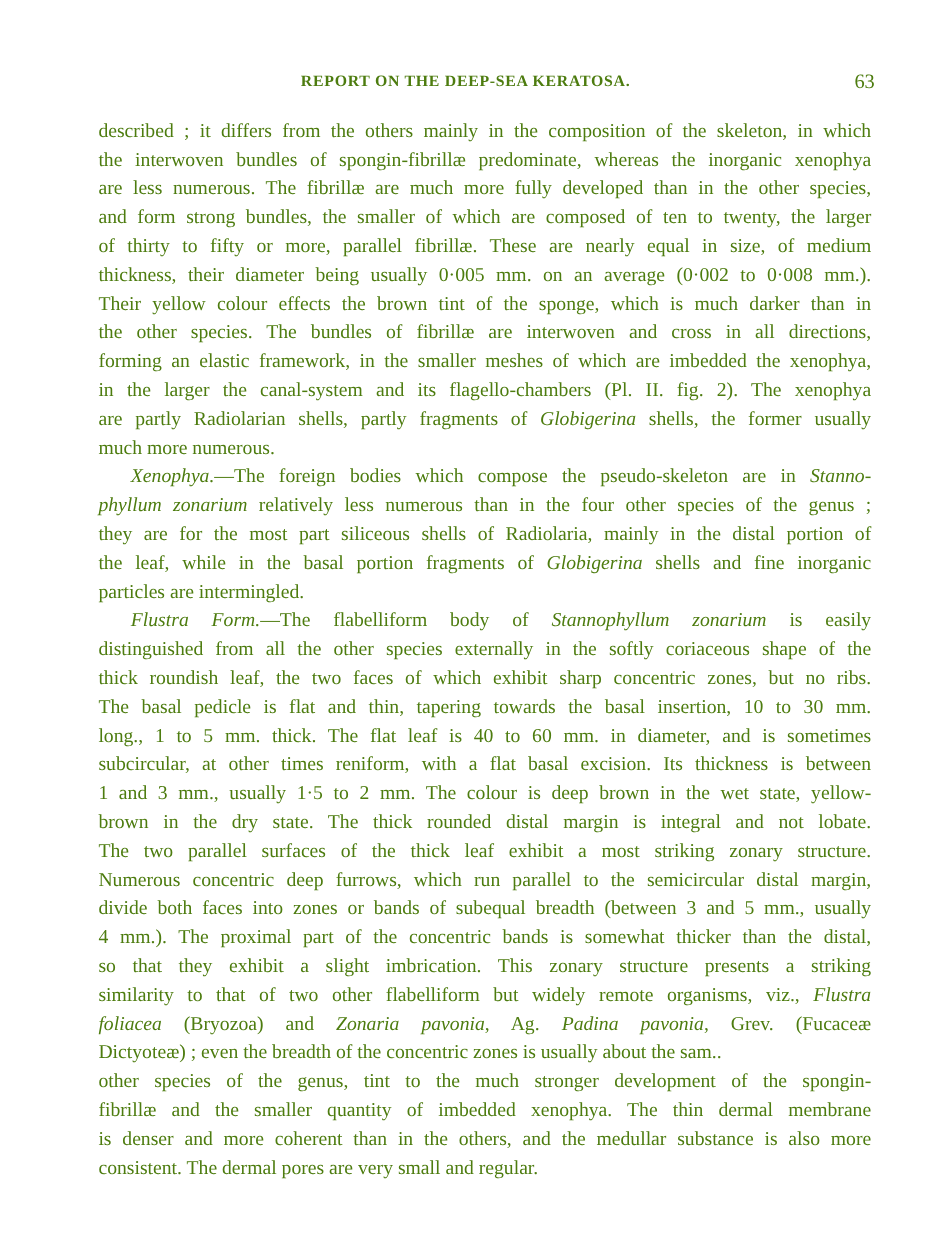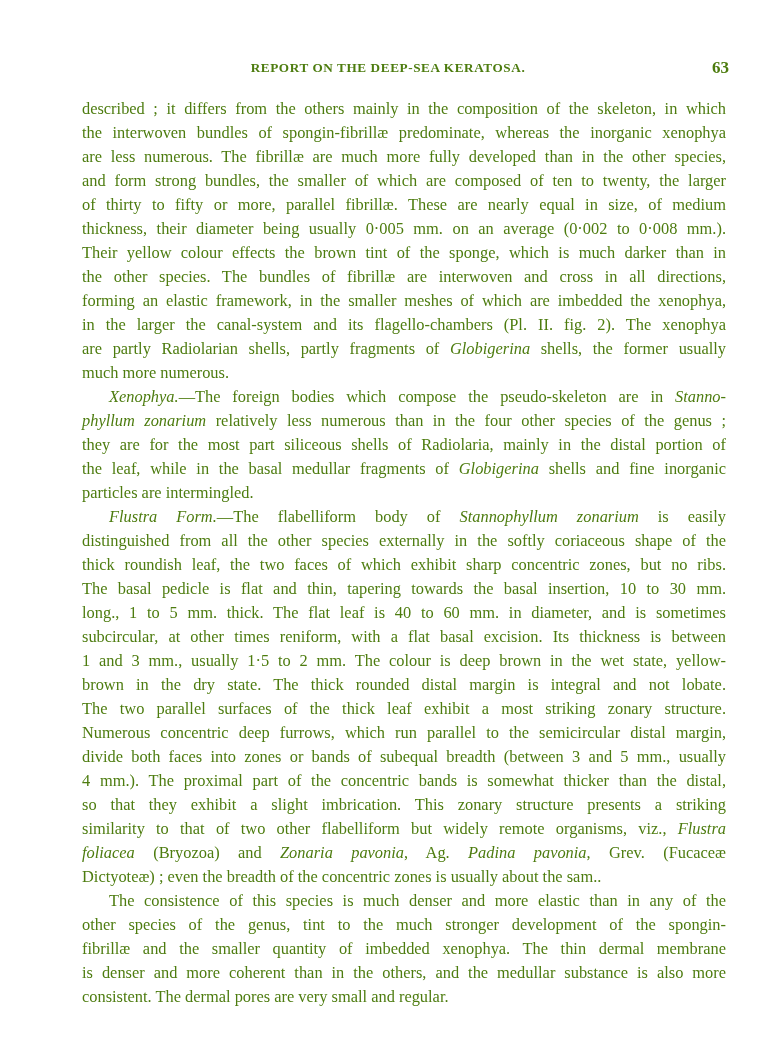--- a/index.html
+++ b/index.html
@@ -13,21 +13,21 @@
     .running-head {
       position: absolute; top: 44px; left: 50px; width: 676px; height: 24px;
     }
     .running-title {
       position: absolute; left: 0; right: 0; text-align: center;
       font-size: 13.2px; letter-spacing: 0.6px; font-weight: bold;
       top: 2px;
     }
     .page-number {
       position: absolute; right: -3px; top: 0px;
-      font-size: 17px; font-weight: bold;
+      font-size: 17px; font-weight: normal;
     }
     .body-text {
       position: absolute; top: 83px; left: 50px; width: 676px;
       font-size: 16.4px; line-height: 24px;
       text-align: justify;
     }
     .line {
       display: block; white-space: nowrap; text-align: justify;
       text-align-last: justify; height: 24px; margin-left: 32px;
     }
@@ -56,21 +56,21 @@
         <span class="line"><span>the other species.  The bundles of fibrillæ are interwoven and cross in all directions,</span></span>
         <span class="line"><span>forming an elastic framework, in the smaller meshes of which are imbedded the xenophya,</span></span>
         <span class="line"><span>in the larger the canal-system and its flagello-chambers (Pl. II. fig. 2).  The xenophya</span></span>
         <span class="line"><span>are partly Radiolarian shells, partly fragments of </span><i>Globigerina</i><span> shells, the former usually</span></span>
         <span class="line last"><span>much more numerous.</span></span>
       </div>
       <div>
         <span class="line indent"><i>Xenophya.</i><span>—The foreign bodies which compose the pseudo-skeleton are in </span><i>Stanno-</i></span>
         <span class="line"><i>phyllum zonarium</i><span> relatively less numerous than in the four other species of the genus ;</span></span>
         <span class="line"><span>they are for the most part siliceous shells of Radiolaria, mainly in the distal portion of</span></span>
-        <span class="line"><span>the leaf, while in the basal medullar fragments of </span><i>Globigerina</i><span> shells and fine inorganic</span></span>
+        <span class="line"><span>the leaf, while in the basal portion fragments of </span><i>Globigerina</i><span> shells and fine inorganic</span></span>
         <span class="line last"><span>particles are intermingled.</span></span>
       </div>
       <div>
         <span class="line indent"><i>Flustra Form.</i><span>—The flabelliform body of </span><i>Stannophyllum zonarium</i><span> is easily</span></span>
         <span class="line"><span>distinguished from all the other species externally in the softly coriaceous shape of the</span></span>
         <span class="line"><span>thick roundish leaf, the two faces of which exhibit sharp concentric zones, but no ribs.</span></span>
         <span class="line"><span>The basal pedicle is flat and thin, tapering towards the basal insertion, 10 to 30 mm.</span></span>
         <span class="line"><span>long., 1 to 5 mm. thick.  The flat leaf is 40 to 60 mm. in diameter, and is sometimes</span></span>
         <span class="line"><span>subcircular, at other times reniform, with a flat basal excision.  Its thickness is between</span></span>
         <span class="line"><span>1 and 3 mm., usually 1·5 to 2 mm.  The colour is deep brown in the wet state, yellow-</span></span>
@@ -78,20 +78,19 @@
         <span class="line"><span>The two parallel surfaces of the thick leaf exhibit a most striking zonary structure.</span></span>
         <span class="line"><span>Numerous concentric deep furrows, which run parallel to the semicircular distal margin,</span></span>
         <span class="line"><span>divide both faces into zones or bands of subequal breadth (between 3 and 5 mm., usually</span></span>
         <span class="line"><span>4 mm.).  The proximal part of the concentric bands is somewhat thicker than the distal,</span></span>
         <span class="line"><span>so that they exhibit a slight imbrication.  This zonary structure presents a striking</span></span>
         <span class="line"><span>similarity to that of two other flabelliform but widely remote organisms, viz., </span><i>Flustra</i></span>
         <span class="line"><i>foliacea</i><span> (Bryozoa) and </span><i>Zonaria pavonia</i><span>, Ag.  </span><i>Padina pavonia</i><span>, Grev. (Fucaceæ</span></span>
         <span class="line last"><span>Dictyoteæ) ; even the breadth of the concentric zones is usually about the sam..</span></span>
       </div>
       <div>
-        <span class="line indent"><span>The consistence of this species is much denser and more elastic than in any of the</span></span>
         <span class="line"><span>other species of the genus, tint to the much stronger development of the spongin-</span></span>
         <span class="line"><span>fibrillæ and the smaller quantity of imbedded xenophya.  The thin dermal membrane</span></span>
         <span class="line"><span>is denser and more coherent than in the others, and the medullar substance is also more</span></span>
         <span class="line last"><span>consistent.  The dermal pores are very small and regular.</span></span>
       </div>
     </div>
 </div>
 
 </body></html>

